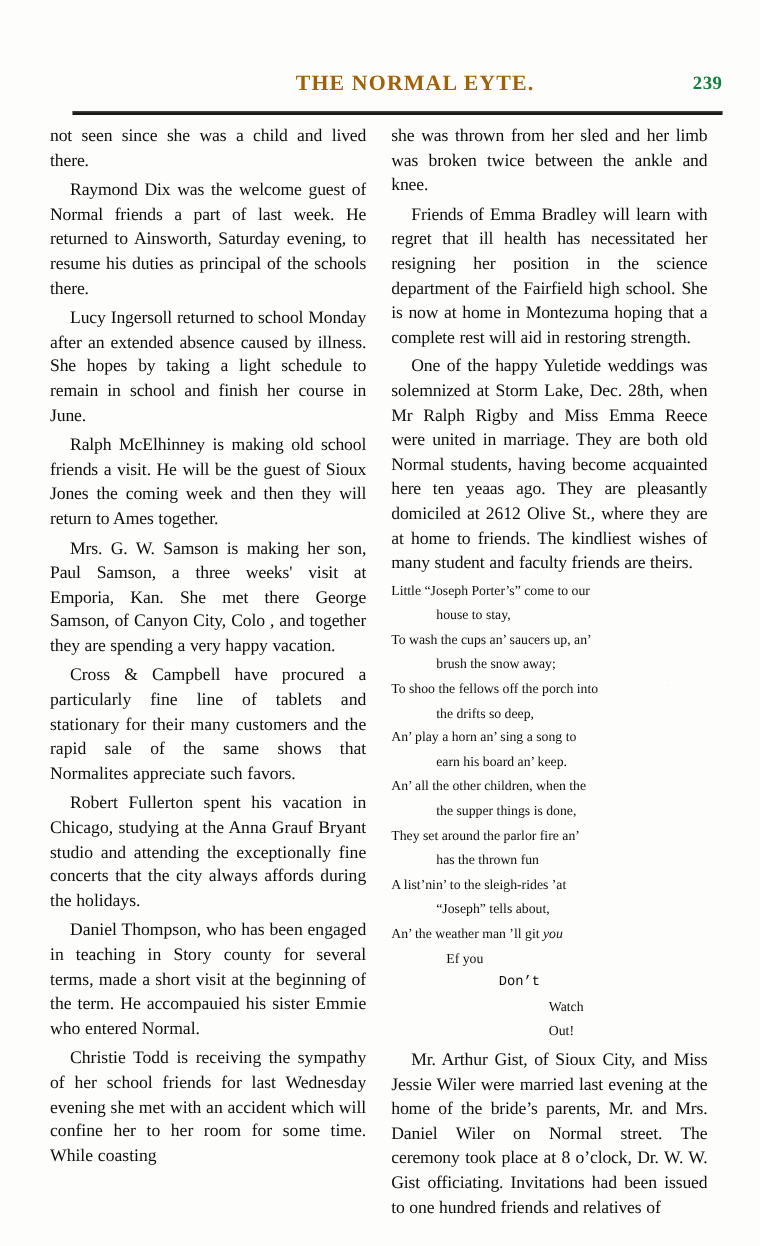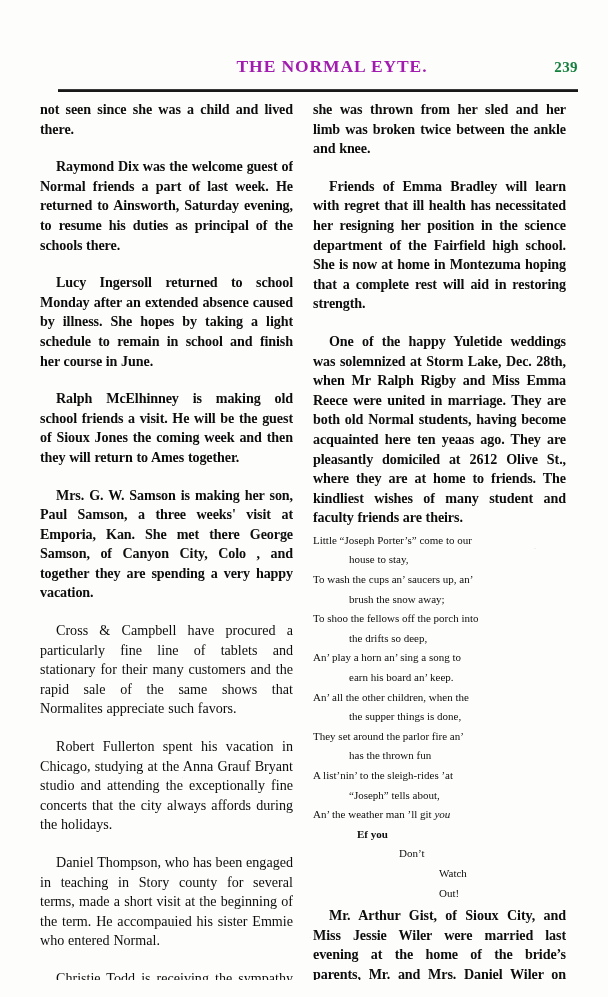--- a/index.html
+++ b/index.html
@@ -33,21 +33,21 @@
   .header-title {
     position: absolute;
     left: 0;
     right: 0;
     top: 0;
     text-align: center;
     font-weight: bold;
     font-size: 17.5px;
     letter-spacing: 0.9px;
     padding-left: 28px;
-    color: #a21caf;
+    color: #a16207;
   }
   .header-folio {
     position: absolute;
     right: 0;
     top: 3px;
     font-weight: bold;
     font-size: 15px;
     letter-spacing: 0.4px;
     color: #15803d;
   }
@@ -85,45 +85,45 @@
     text-align: justify;
     text-justify: inter-word;
     text-indent: 16px;
     hyphens: none;
     word-spacing: 0.3px;
   }
   p.para.cont {
     text-indent: 0;
   }
   p.para + p.para {
-    margin-top: 18px;
+    margin-top: 4px;
   }
 
   
   .ink-heavy {
-    font-weight: bold;
+    font-weight: normal;
     letter-spacing: -0.1px;
   }
 
   
   .verse {
     margin-top: 3px;
     font-size: 11px;
     line-height: 19.6px;
   }
   .verse-line {
     margin: 0;
     text-indent: 0;
     white-space: nowrap;
   }
   .verse-line.runon {
     padding-left: 36px;
   }
-  .step1 { padding-left: 44px; font-weight: bold; }
-  .step2 { padding-left: 86px; }
+  .step1 { padding-left: 44px; }
+  .step2 { padding-left: 86px; font-family: Liberation Mono, monospace; }
   .step3 { padding-left: 126px; }
   .ital { font-style: italic; }
 
   
   .speckle {
     position: absolute;
     inset: 0;
     pointer-events: none;
     opacity: 0.05;
     background:

